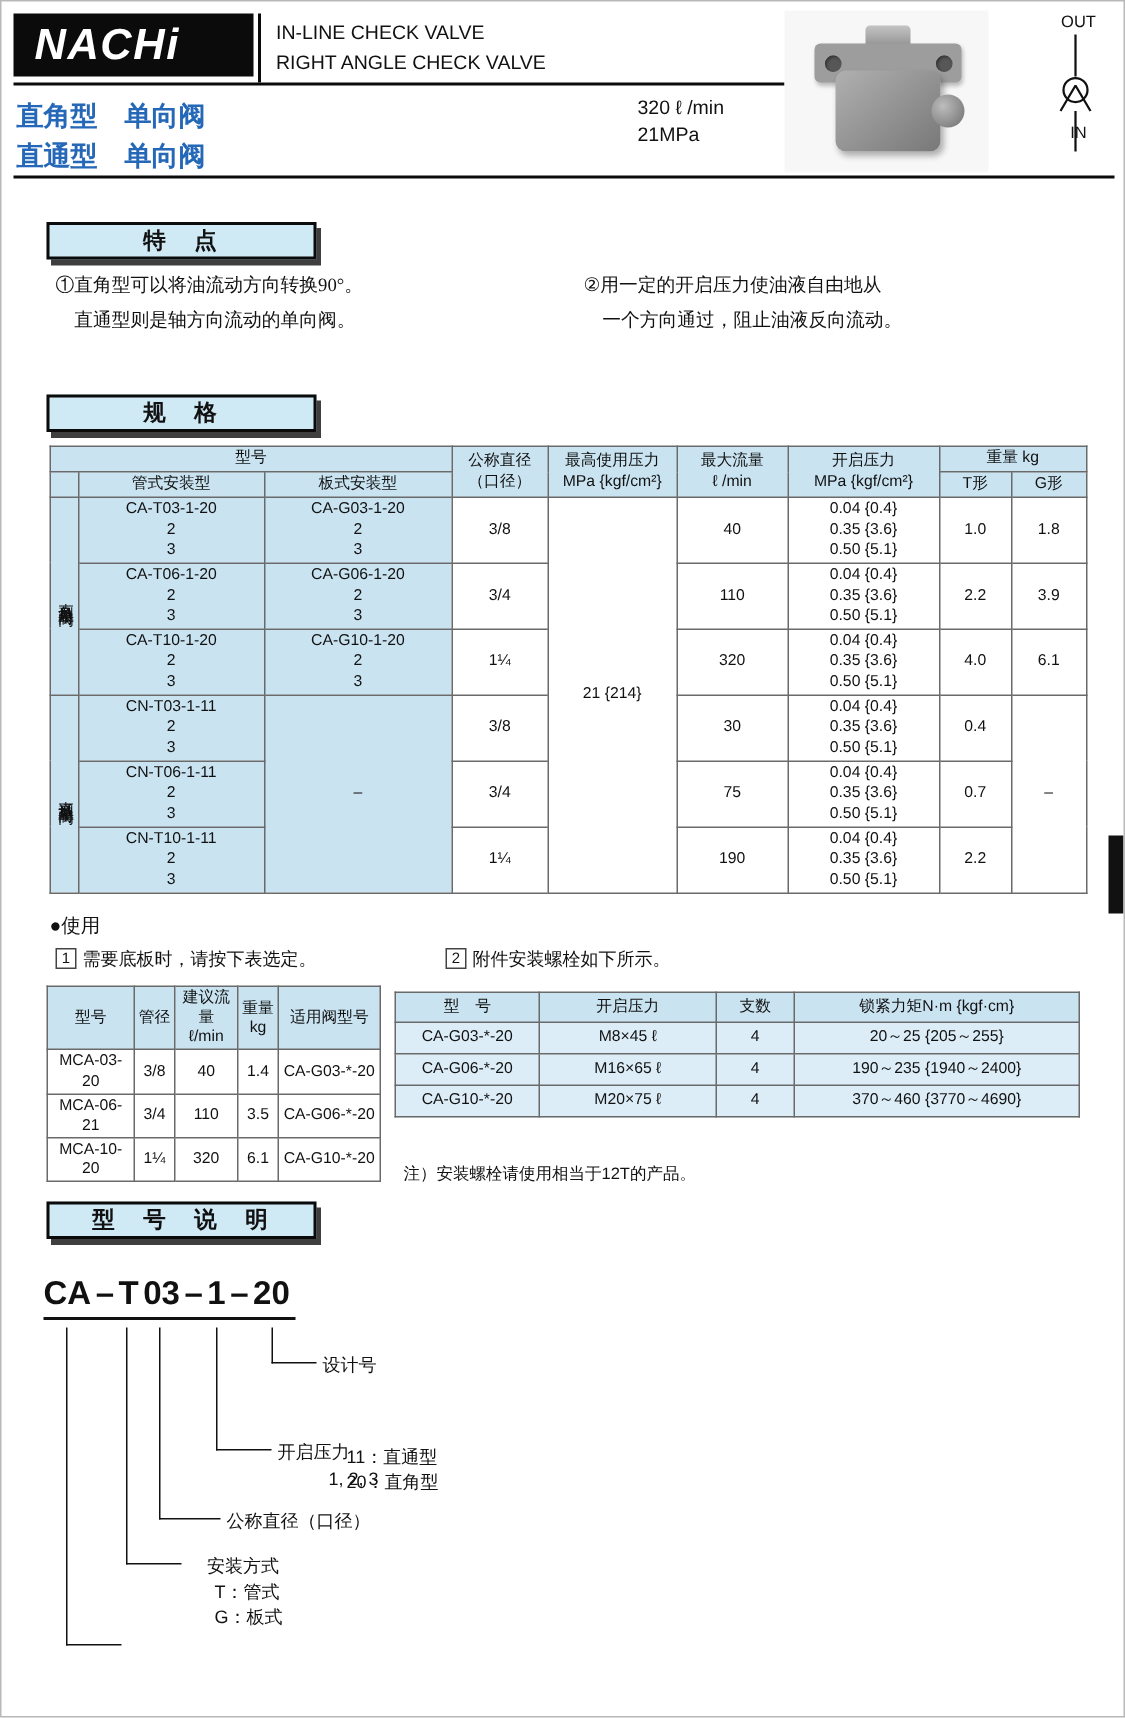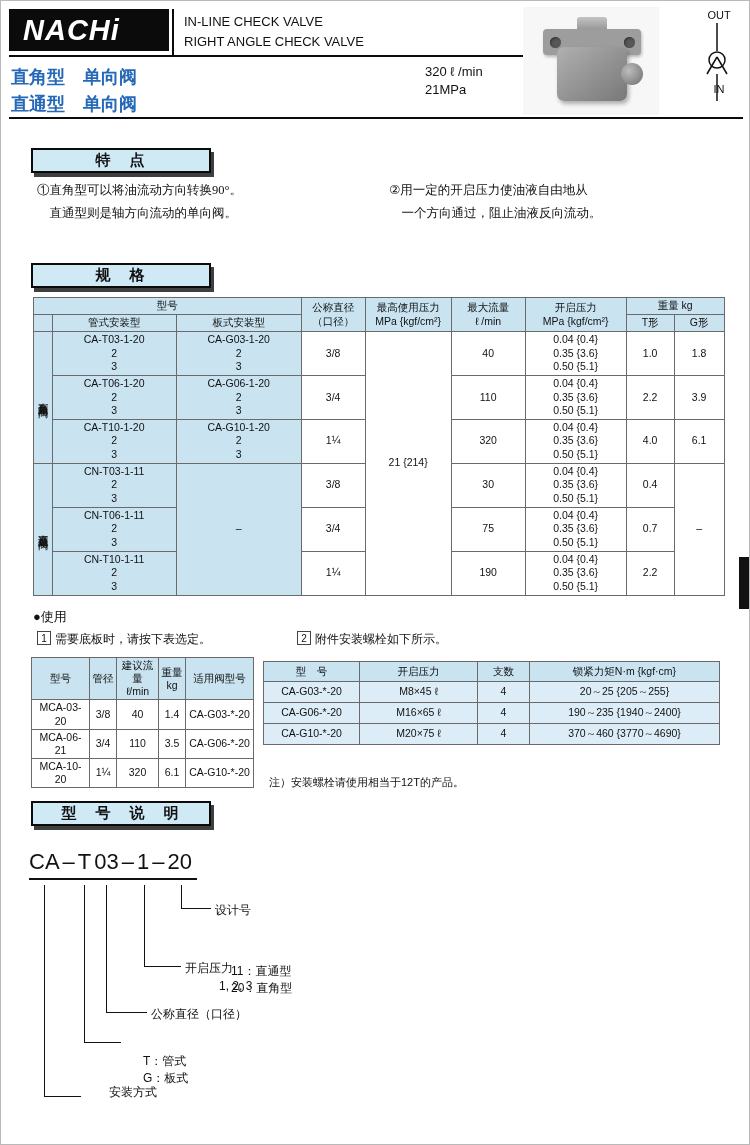--- a/index.html
+++ b/index.html
@@ -64,34 +64,34 @@
        border:1px solid #6a6a6a; font-size:10.5px; font-weight:normal; text-align:center;
        vertical-align:middle; padding:1px 2px; white-space:pre-line; line-height:1.25; }
   .sub-table thead th, .bolt-table thead th { background:#c9e3f1; }
   .sub-table thead tr { height:28px; }  .sub-table tbody tr { height:19px; }
   .bolt-table thead tr { height:20px; } .bolt-table tbody tr { height:21px; }
   .bolt-table tbody td { background:#dcedf7; }
   .bolt-note { position:absolute; left:268px; top:747px; font-size:11px;margin-top:27px; }
 
   
   .code-wrap { position:absolute; left:28px; top:848px; width:168px; border-bottom:2px solid #111;
-               padding-bottom:3px; display:flex; gap:3px; font-size:22px; font-weight:normal; }
+               padding-bottom:3px; display:flex; gap:3px; font-size:22px; font-weight:bold; }
   .lshape { position:absolute; border-left:1.5px solid #111; border-bottom:1.5px solid #111; }
   #l-design { left:180px; top:884px; width:30px; height:24px; }
   #l-crack  { left:143px; top:884px; width:37px; height:82px; }
   #l-dia    { left:105px; top:884px; width:41px; height:128px; }
   #l-mount  { left:83px;  top:884px; width:37px; height:158px; }
   #l-series { left:43px;  top:884px; width:37px; height:212px; }
   .callout { position:absolute; font-size:12px; line-height:17px; white-space:pre-line; }
   #c-design     { left:214px; top:901px; }
   #c-design-sub { left:230px; top:962px; }
   #c-crack      { left:184px; top:959px; }
   #c-crack-sub  { left:218px; top:977px; }
   #c-dia        { left:150px; top:1005px; }
-  #c-mount      { left:108px; top:1035px;margin-top:48px; }
+  #c-mount      { left:137px; top:1035px; }
   #c-mount-sub  { left:142px; top:1052px; }
   #c-series     { left:84px;  top:1086px; }
 
   .edge-tab { position:absolute; right:0; top:556px; width:10px; height:52px; background:#111; }
 </style>
 </head>
 <body>
 
 <div class="page">
 

